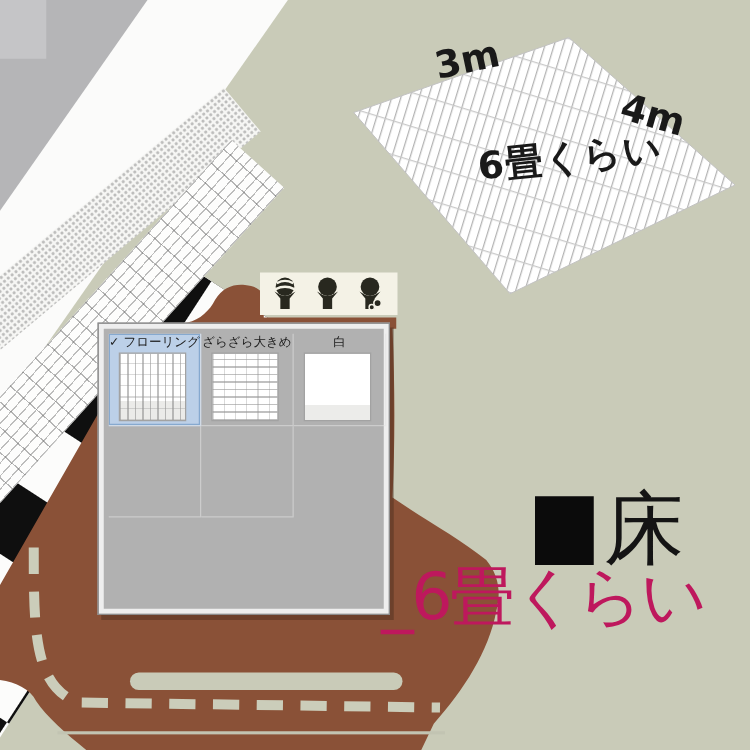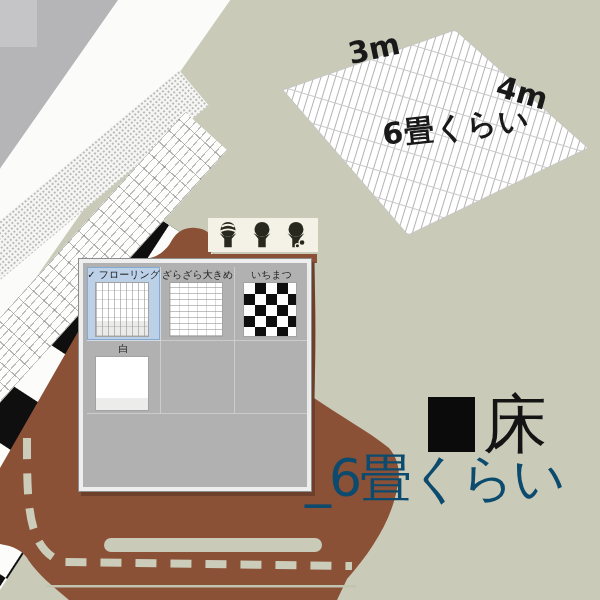--- a/index.html
+++ b/index.html
@@ -74,21 +74,21 @@
       repeating-linear-gradient(90deg, rgba(150,150,150,.35) 0 1px, transparent 1px 9px),
       repeating-linear-gradient(0deg, rgba(130,130,130,.5) 0 1px, transparent 1px 6px),
       linear-gradient(#ffffff 0 100%, #ffffff 100%); }
   .sw-checker{ background:repeating-conic-gradient(#0e0e0e 0% 25%, #fdfdfd 0% 50%);
     background-size:22px 22px; }
   .sw-white{ background:linear-gradient(#ffffff 0 78%, #ececea 78% 100%); }
   
   #floor-heading{ left:428px; top:392px; display:flex; align-items:center; gap:8px; }
   #heading-square{ width:47px; height:55px; background:#0b0b0b; }
   #heading-text{ font-size:64px; color:#141414; line-height:1; }
-  #floor-subheading{ left:305px; top:452px; font-size:52px; color:#0c4a6e; line-height:1; letter-spacing:-2px; }
+  #floor-subheading{ left:305px; top:452px; font-size:52px; color:#be185d; line-height:1; letter-spacing:-2px; }
 </style>
 </head>
 <body>
 
 <div id="stage">
 
   <div class="sheet" id="sheet-gray"></div>
   <div class="abs" id="corner-light"></div>
   <div class="sheet" id="sheet-white"></div>
   <div class="sheet" id="sheet-rough"></div>
@@ -163,24 +163,20 @@
       </div>
 
 
 
 
       <div class="cell">
         <div class="cell-label">ざらざら大きめ</div>
         <div class="sw sw-flooring-h"></div>
       </div>
 
-      <div class="cell">
-        <div class="cell-label">いちまつ</div>
-        <div class="sw sw-checker"></div>
-      </div>
 
       <div class="cell">
         <div class="cell-label">白</div>
         <div class="sw sw-white"></div>
       </div>
 
       <div class="cell"></div>
       <div class="cell"></div>
     </div>
   </div>

